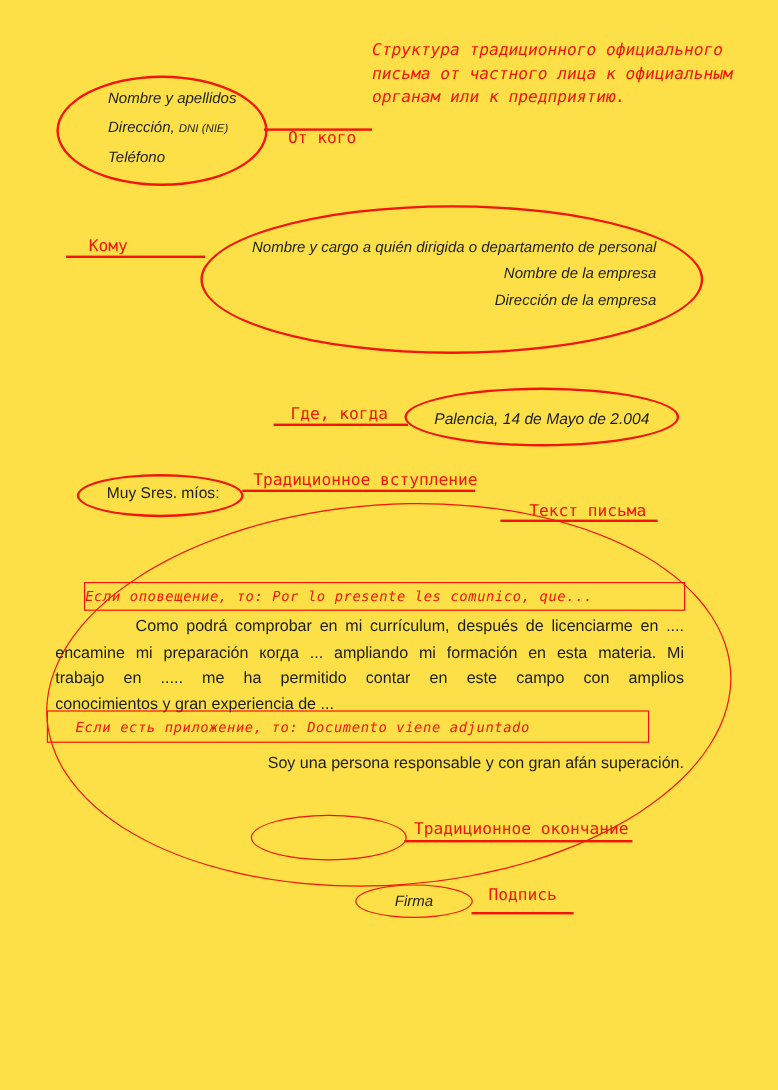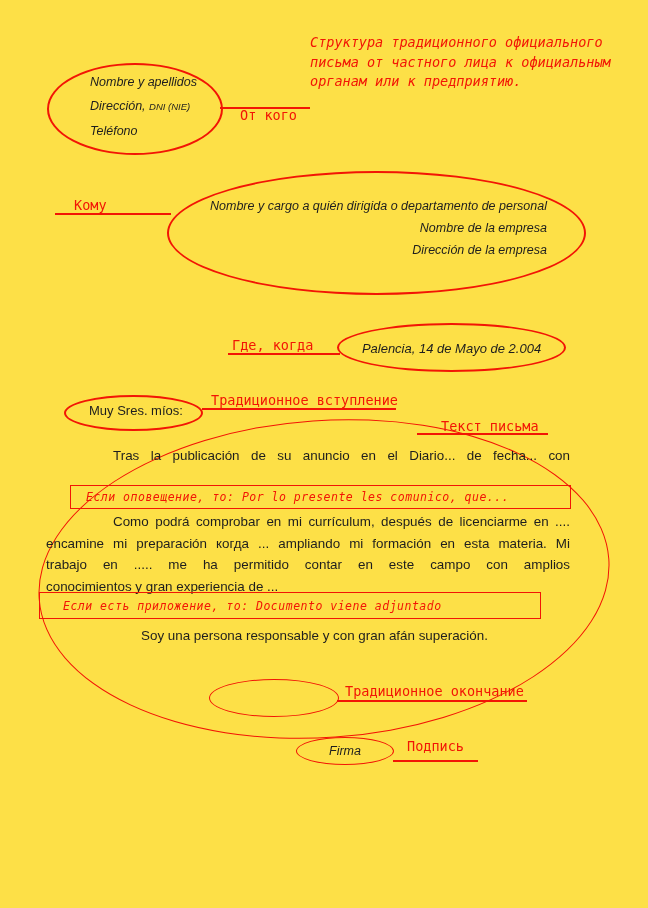--- a/index.html
+++ b/index.html
@@ -69,52 +69,51 @@
   <div class="rlabel" style="left:74px;top:198px;">Кому</div>
   <div class="rline" style="left:55px;top:213px;width:116px;"></div>
 
   <div class="oval" style="left:167px;top:171px;width:419px;height:124px;"></div>
   <div class="oval-text" style="left:187px;top:195px;width:360px;text-align:right;line-height:22px;">
     <div>Nombre y cargo a quién dirigida o departamento de personal</div>
     <div>Nombre de la empresa</div>
     <div>Dirección de la empresa</div>
   </div>
 
-  <div class="rlabel" style="left:232px;top:338px;">Где, когда</div>
+  <div class="rlabel" style="left:242px;top:338px;">Где, когда</div>
   <div class="rline" style="left:228px;top:353px;width:112px;"></div>
   <div class="oval" style="left:337px;top:323px;width:229px;height:49px;"></div>
   <div class="oval-text" style="left:337px;top:341px;width:229px;text-align:center;font-size:13px;">Palencia, 14 de Mayo de 2.004</div>
 
   <div class="oval" style="left:64px;top:395px;width:139px;height:36px;"></div>
   <div class="oval-text" style="left:89px;top:403px;font-style:normal;font-size:13px;">Muy Sres. míos:</div>
 
   <div class="rlabel" style="left:211px;top:393px;">Традиционное вступление</div>
   <div class="rline" style="left:202px;top:408px;width:194px;"></div>
 
   <div class="rlabel" style="left:441px;top:419px;text-align:center;">Текст письма</div>
   <div class="rline" style="left:417px;top:433px;width:131px;"></div>
 
   <div class="oval thin" style="left:38px;top:420px;width:572px;height:318px;transform:rotate(-4deg);"></div>
 
   <div class="para" style="top:445px;line-height:21.5px;">
-    <span class="ln j" style="padding-left:67px;">Tras la publicación de su anuncio en el Diario... de fecha... con</span>
   </div>
 
-  <div class="notebox" style="left:70px;top:485px;width:501px;height:24px;padding-left:15px;">Если оповещение, то: Por lo presente les comunico, que...</div>
+  <div class="notebox" style="left:70px;top:485px;width:501px;height:24px;">Если оповещение, то: Por lo presente les comunico, que...</div>
 
   <div class="para" style="top:511px;line-height:21.6px;">
     <span class="ln j" style="padding-left:67px;">Como podrá comprobar en mi currículum, después de licenciarme en ....</span>
     <span class="ln j">encamine mi preparación когда ... ampliando mi formación en esta materia. Mi</span>
     <span class="ln j">trabajo en ..... me ha permitido contar en este campo con amplios</span>
     <span class="ln">conocimientos y gran experiencia de ...</span>
   </div>
 
   <div class="notebox" style="left:39px;top:592px;width:502px;height:27px;padding-left:23px;">Если есть приложение, то: Documento viene adjuntado</div>
 
-  <div class="para" style="top:628px;">
+  <div class="para" style="top:628px;text-align:right;">
     <span class="ln" style="padding-left:95px;">Soy una persona responsable y con gran afán superación.</span>
   </div>
 
 
   <div class="oval thin" style="left:209px;top:679px;width:130px;height:38px;"></div>
   <div class="rlabel" style="left:345px;top:684px;">Традиционное окончание</div>
   <div class="rline" style="left:337px;top:700px;width:190px;"></div>
 
   <div class="oval thin" style="left:296px;top:737px;width:98px;height:28px;"></div>
   <div class="oval-text" style="left:296px;top:744px;width:98px;text-align:center;">Firma</div>

